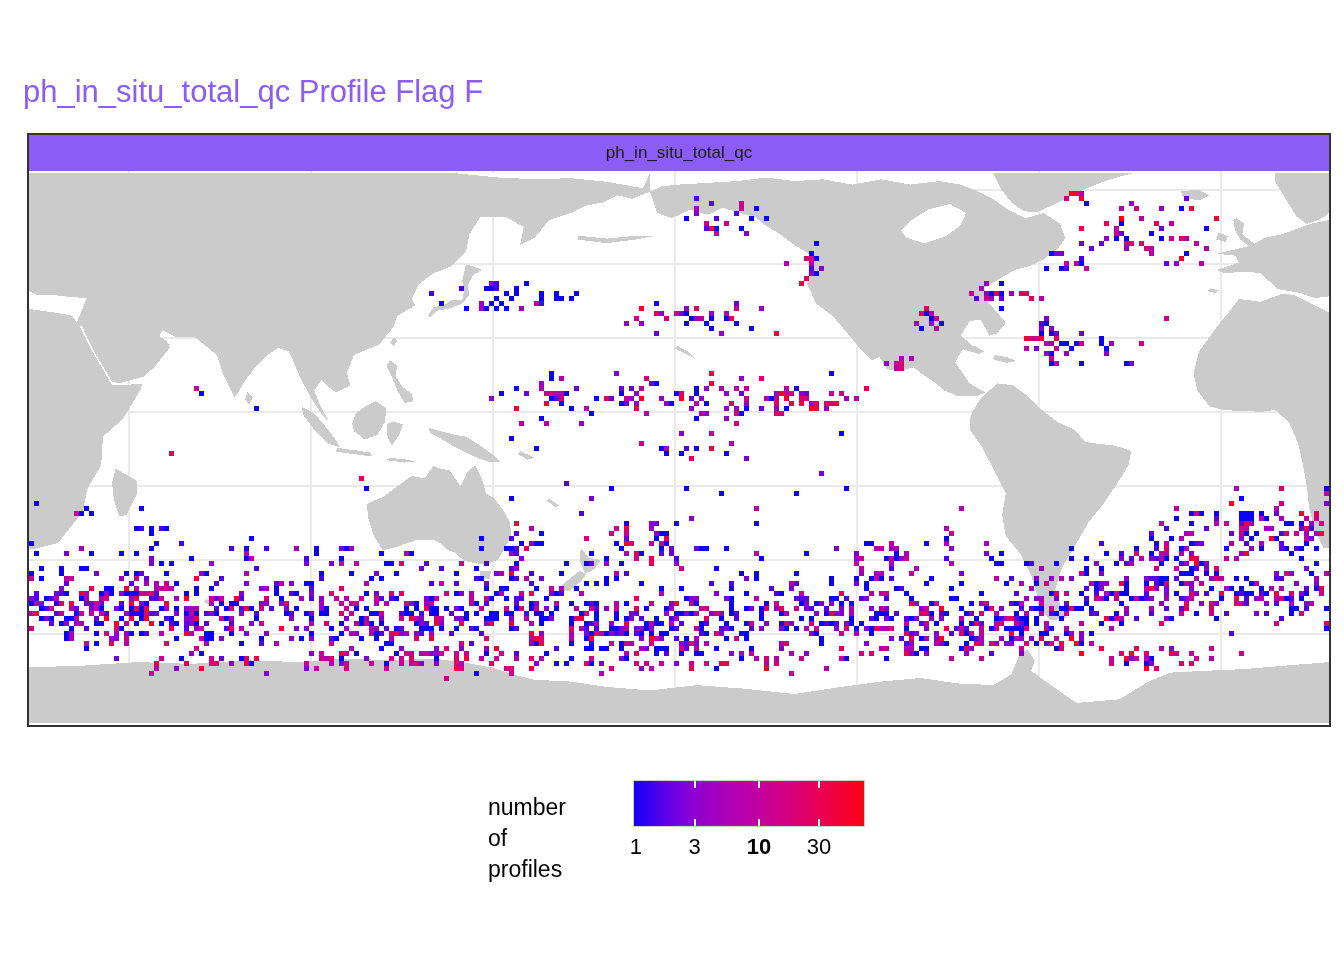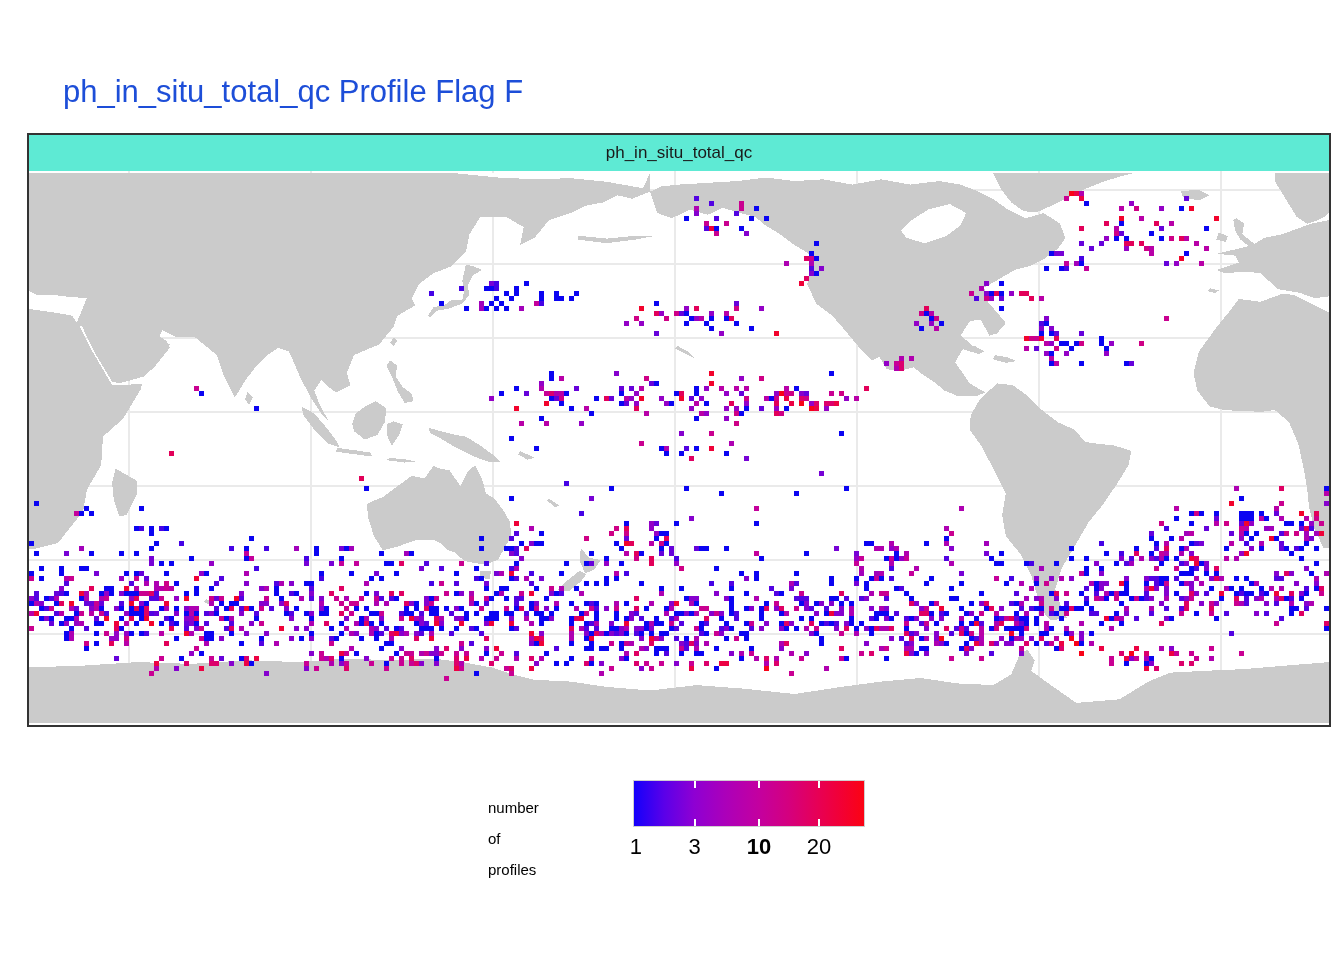--- a/index.html
+++ b/index.html
@@ -1,25 +1,25 @@
 <!DOCTYPE html>
 <html><head>
 <meta charset="utf-8">
 <style>
   html,body{margin:0;padding:0;background:#ffffff;}
   body{width:1344px;height:960px;position:relative;font-family:"Liberation Sans",sans-serif;overflow:hidden;}
-  .chart-title{position:absolute;left:23px;top:74px;font-size:31px;color:#1d4ed8;white-space:nowrap;margin-left:40px;}
-  .facet-strip{position:absolute;left:27px;top:133px;width:1300px;height:36px;background:#5eead4;
+  .chart-title{position:absolute;left:23px;top:74px;font-size:31px;color:#8b5cf6;white-space:nowrap;}
+  .facet-strip{position:absolute;left:27px;top:133px;width:1300px;height:36px;background:#8b5cf6;
     border:2px solid #333;display:flex;align-items:center;justify-content:center;}
   .facet-strip-label{font-size:17px;color:#1A1A1A;}
   .map-panel{position:absolute;left:27px;top:171px;width:1300px;height:554px;background:#fff;
     border:2px solid #333;border-top:none;}
   .map-panel svg{display:block;shape-rendering:crispEdges;}
   .legend{position:absolute;left:0;top:0;}
-  .legend-title{position:absolute;left:488px;top:792px;font-size:15px;line-height:31px;color:#000;}
+  .legend-title{position:absolute;left:488px;top:792px;font-size:23px;line-height:31px;color:#000;}
   .colorbar{position:absolute;left:633px;top:780px;width:230px;height:45px;border:1px solid #cfcfcf;}
   .cb-notch{position:absolute;width:2px;height:7px;background:#fff;}
   .cb-notch.top{top:0;} .cb-notch.bot{bottom:0;}
   .cb-ticklabels{position:absolute;left:633px;top:834px;width:230px;height:26px;}
   .cb-ticklabel{position:absolute;transform:translateX(-50%);font-size:22px;color:#000;top:0;}
 </style>
 </head>
 <body>
 
 <div class="chart-title">ph_in_situ_total_qc Profile Flag F</div>
@@ -2166,15 +2166,15 @@
       <div class="cb-notch bot" style="left: 59.685px;"></div>
       <div class="cb-notch top" style="left: 123.97px;"></div>
       <div class="cb-notch bot" style="left: 123.97px;"></div>
       <div class="cb-notch top" style="left: 184.115px;"></div>
       <div class="cb-notch bot" style="left: 184.115px;"></div>
     </div>
   <div class="cb-ticklabels" id="cb-ticklabels">
       <span class="cb-ticklabel" style="left: 2.92px;">1</span>
       <span class="cb-ticklabel" style="left: 61.685px;">3</span>
       <span class="cb-ticklabel" style="left: 125.97px; font-weight: bold;">10</span>
-      <span class="cb-ticklabel" style="left: 186.115px;">20</span>
+      <span class="cb-ticklabel" style="left: 186.115px;">30</span>
     </div>
 </div>
 
 </body></html>

